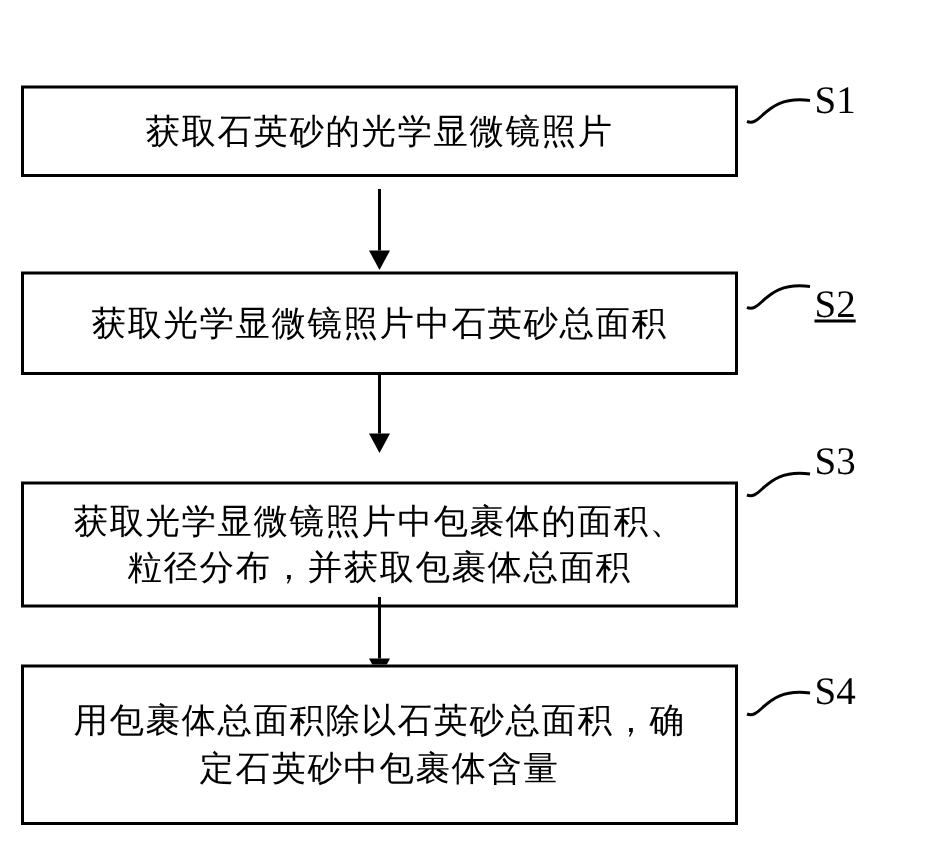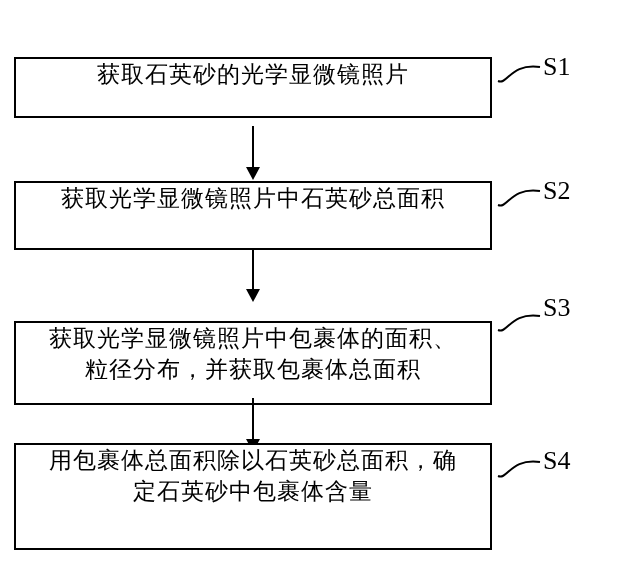--- a/index.html
+++ b/index.html
@@ -16,21 +16,21 @@
     color: #000000;
     overflow: hidden;
   }
   .step-box {
     position: absolute;
     left: 14px;
     width: 478px;
     border: 2px solid #000000;
     background: #ffffff;
     display: flex;
-    align-items: flex-start;
+    align-items: center;
     justify-content: center;
     box-sizing: border-box;
   }
   .step-text {
     font-size: 23px;
     line-height: 1.35;
     text-align: center;
     white-space: pre-line;
     letter-spacing: 1px;
   }
@@ -83,21 +83,21 @@
     <div class="shaft"></div>
     <div class="head"></div>
   </div>
 
   <div class="step-box" style="top:181px; height:69px;">
     <div class="step-text">获取光学显微镜照片中石英砂总面积</div>
   </div>
   <svg class="connector" style="top:179px;" viewBox="0 0 46 32">
     <path d="M2,26 C12,30 14,8 44,12" fill="none" stroke="#000000" stroke-width="2"></path>
   </svg>
-  <div class="step-label" style="top:176px;">S2</div>
+  <div class="step-label" style="top:188px;text-decoration:underline;">S2</div>
 
   <div class="arrow" style="left:246px; top:248px; height:54px;">
     <div class="shaft"></div>
     <div class="head"></div>
   </div>
 
   <div class="step-box" style="top:321px; height:84px;">
     <div class="step-text">获取光学显微镜照片中包裹体的面积、
 粒径分布，并获取包裹体总面积</div>
   </div>

